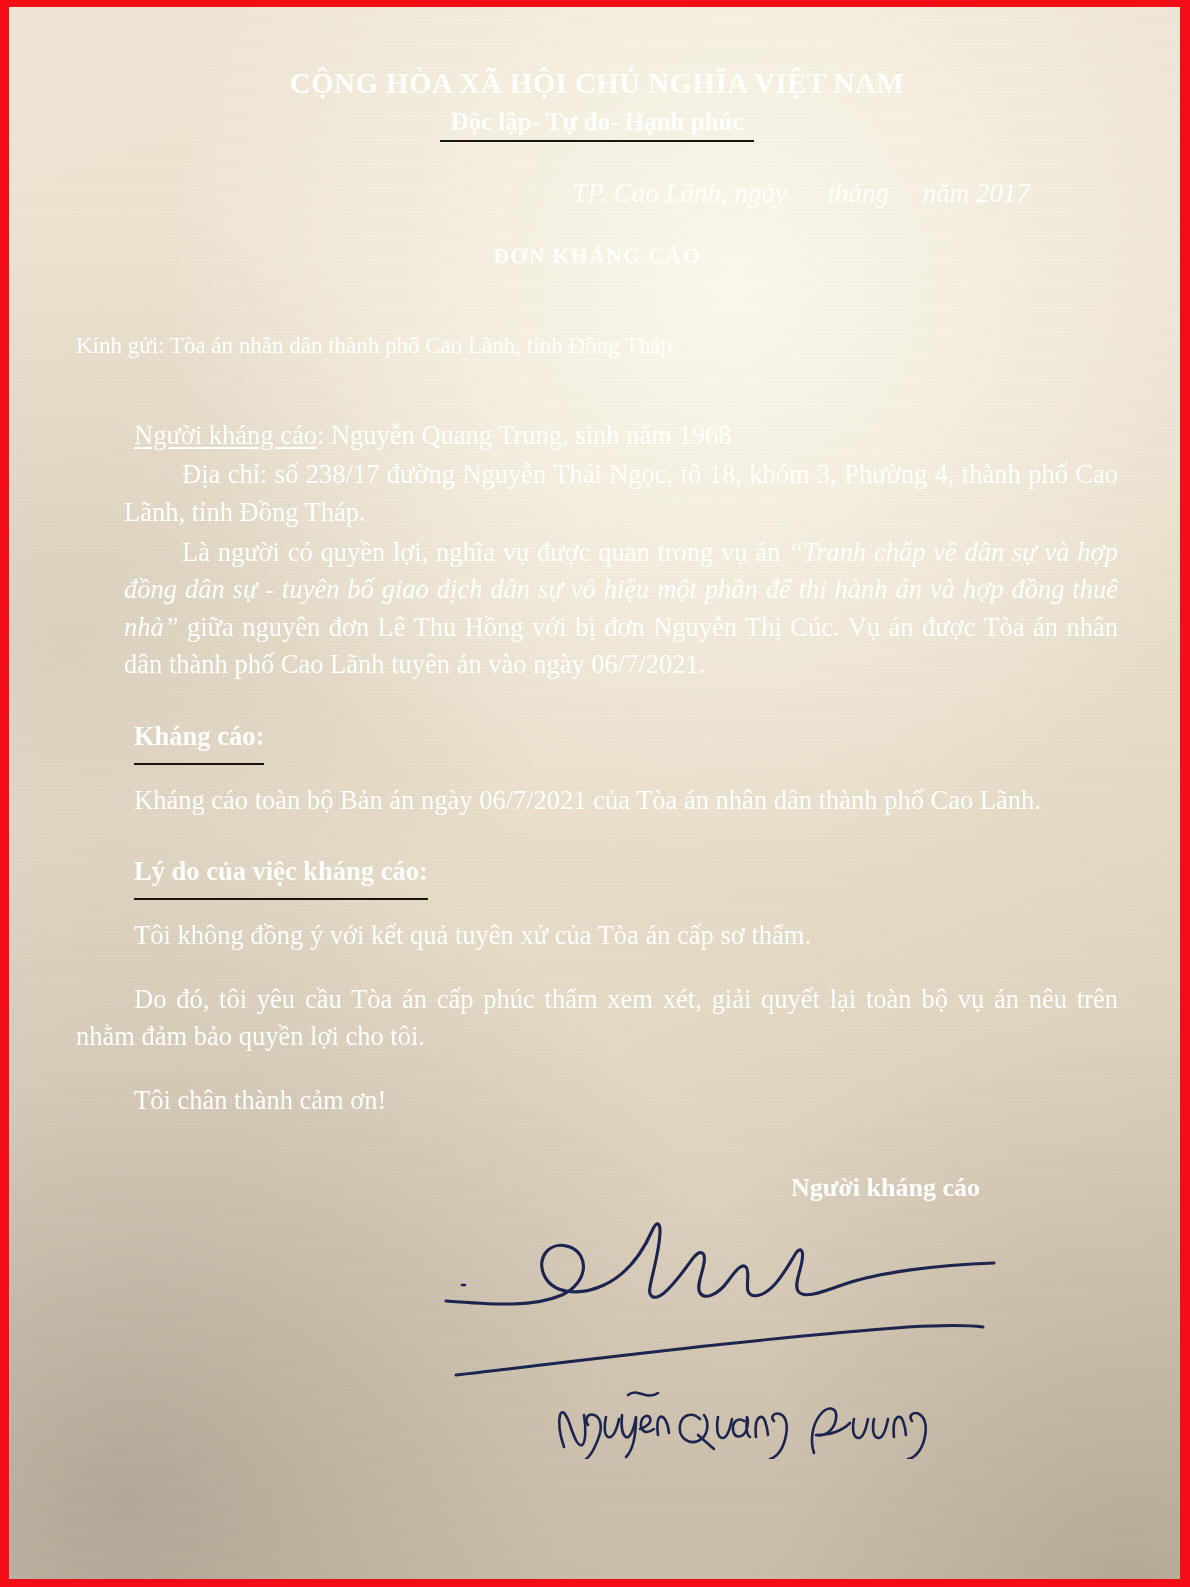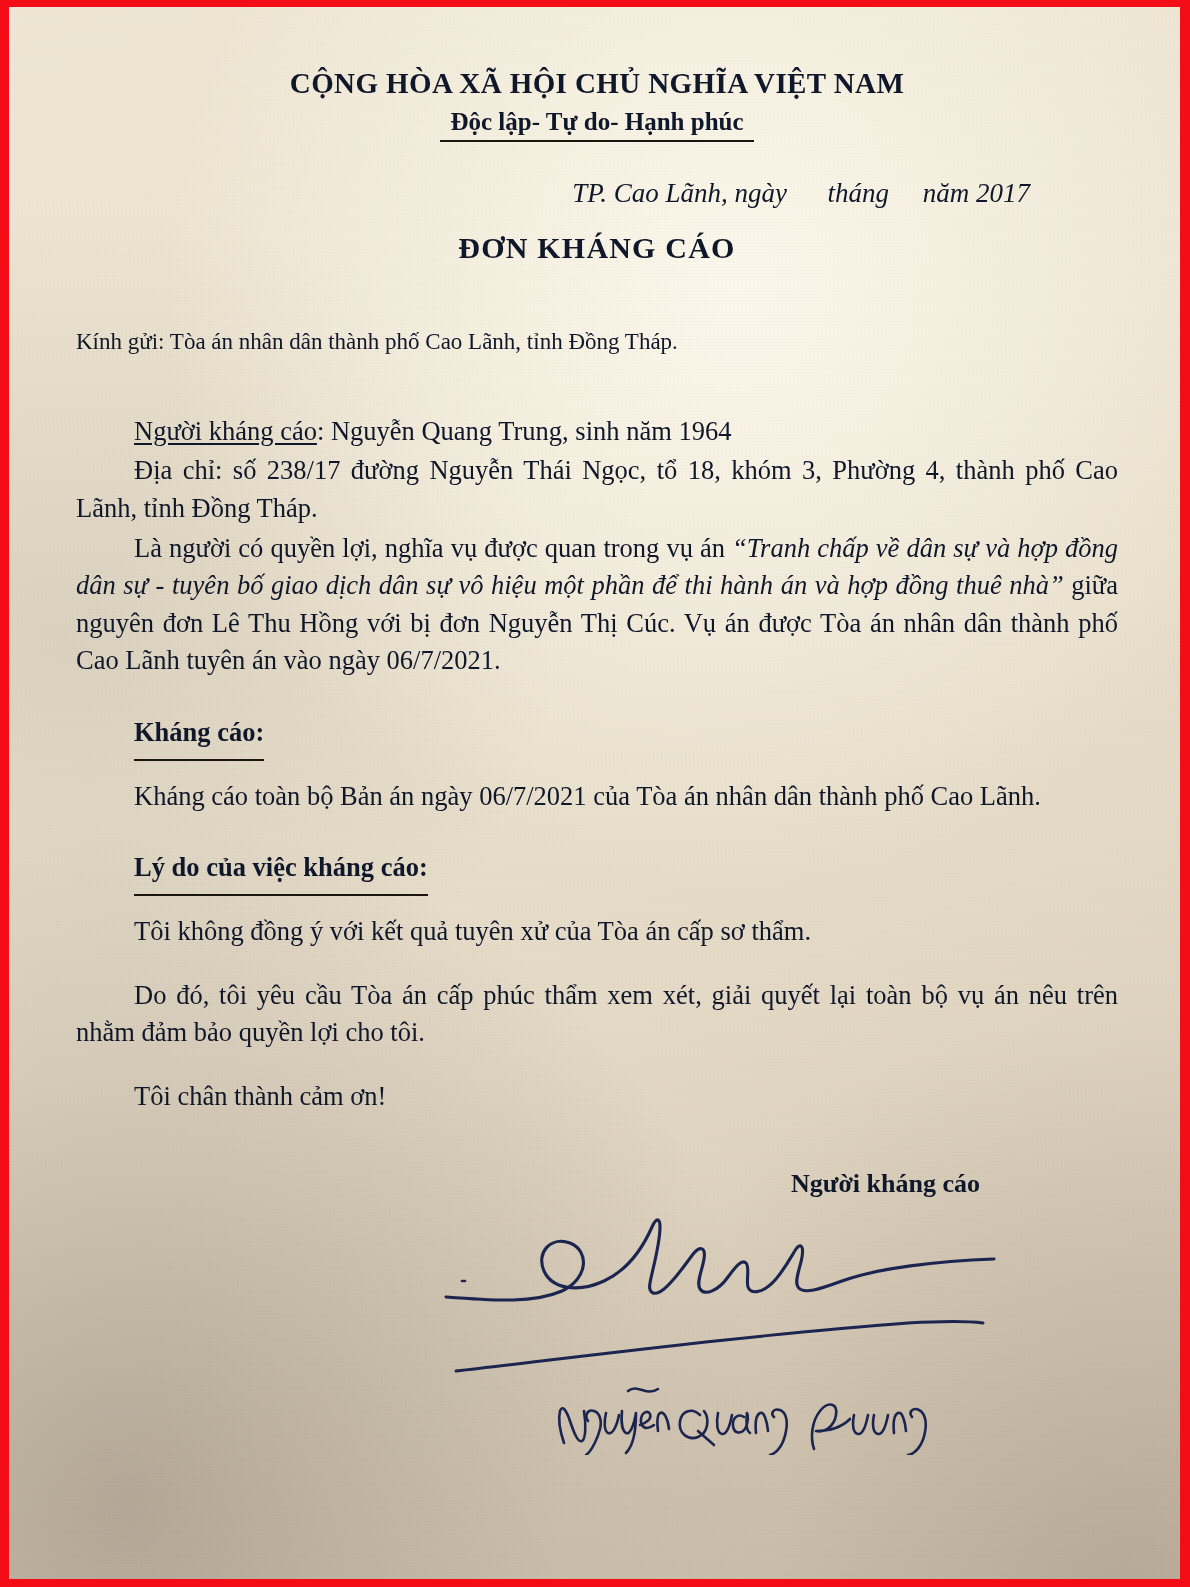--- a/index.html
+++ b/index.html
@@ -46,21 +46,21 @@
       repeating-linear-gradient(0deg, rgba(90,75,60,0.022) 0px, rgba(90,75,60,0.022) 1px, rgba(255,255,255,0) 1px, rgba(255,255,255,0) 3px),
       repeating-linear-gradient(90deg, rgba(90,75,60,0.018) 0px, rgba(90,75,60,0.018) 1px, rgba(255,255,255,0) 1px, rgba(255,255,255,0) 4px);
     opacity: .9;
   }
 
   #content {
     position: absolute;
     inset: 0;
     padding: 0 72px 0 76px;
     box-sizing: border-box;
-    color: #0f172a;
+    color: #ffffff;
     z-index: 3;
   }
 
   
   .national-title {
     text-align: center;
     font-weight: bold;
     font-size: 29px;
     letter-spacing: .4px;
     margin-top: 68px;
@@ -82,42 +82,42 @@
     text-align: right;
     font-style: italic;
     font-size: 27px;
     margin-top: 36px;
     padding-right: 88px;
     white-space: pre;
   }
   .doc-title {
     text-align: center;
     font-weight: bold;
-    font-size: 30px;
+    font-size: 22px;
     letter-spacing: 1.2px;
-    margin-top: 22px;
+    margin-top: 34px;
   }
   .addressee {
     text-align: left;
     font-size: 23px;
     margin-top: 64px;
   }
 
   
   .body-block {
     margin-top: 58px;
     font-size: 26.5px;
     line-height: 1.42;
     text-align: justify;
   }
   .para {
     text-indent: 58px;
     margin: 0;
   }
-  .para + .para { margin-top: 2px; }
+  .para + .para { margin-top: 2px; margin-left: 48px; }
 
   .u { text-decoration: underline; text-underline-offset: 3px; }
   .b { font-weight: normal; }
   .i { font-style: italic; }
 
   .section-head {
     text-indent: 58px;
     margin: 0;
   }
   .section-head span {
@@ -166,21 +166,21 @@
 
     <div class="date-line">TP. Cao Lãnh, ngày      tháng     năm 2017</div>
 
     <div class="doc-title">ĐƠN KHÁNG CÁO</div>
 
     <div class="addressee">Kính gửi: Tòa án nhân dân thành phố Cao Lãnh, tỉnh Đồng Tháp.</div>
 
     <div class="body-block">
 
       <p class="para">
-        <span class="u">Người kháng cáo</span><span>: </span><span class="b">Nguyễn Quang Trung</span><span>, sinh năm 1964</span>
+        <span class="u">Người kháng cáo</span><span>: </span><span class="b">Nguyễn Quang Trung</span><span>, sinh năm 1968</span>
       </p>
 
       <p class="para">
         <span>Địa chỉ: </span><span>số 238/17 đường Nguyễn Thái Ngọc, tổ 18, khóm 3, Phường 4, thành phố Cao Lãnh, tỉnh Đồng Tháp.</span>
       </p>
 
       <p class="para">
         <span>Là người có quyền lợi, nghĩa vụ được quan trong vụ án </span><span class="i b">“Tranh chấp về dân sự và hợp đồng dân sự - tuyên bố giao dịch dân sự vô hiệu một phần để thi hành án và hợp đồng thuê nhà”</span><span> giữa nguyên đơn Lê Thu Hồng với bị đơn Nguyễn Thị Cúc. Vụ án được Tòa án nhân dân thành phố Cao Lãnh tuyên án vào ngày 06/7/2021.</span>
       </p>
 

